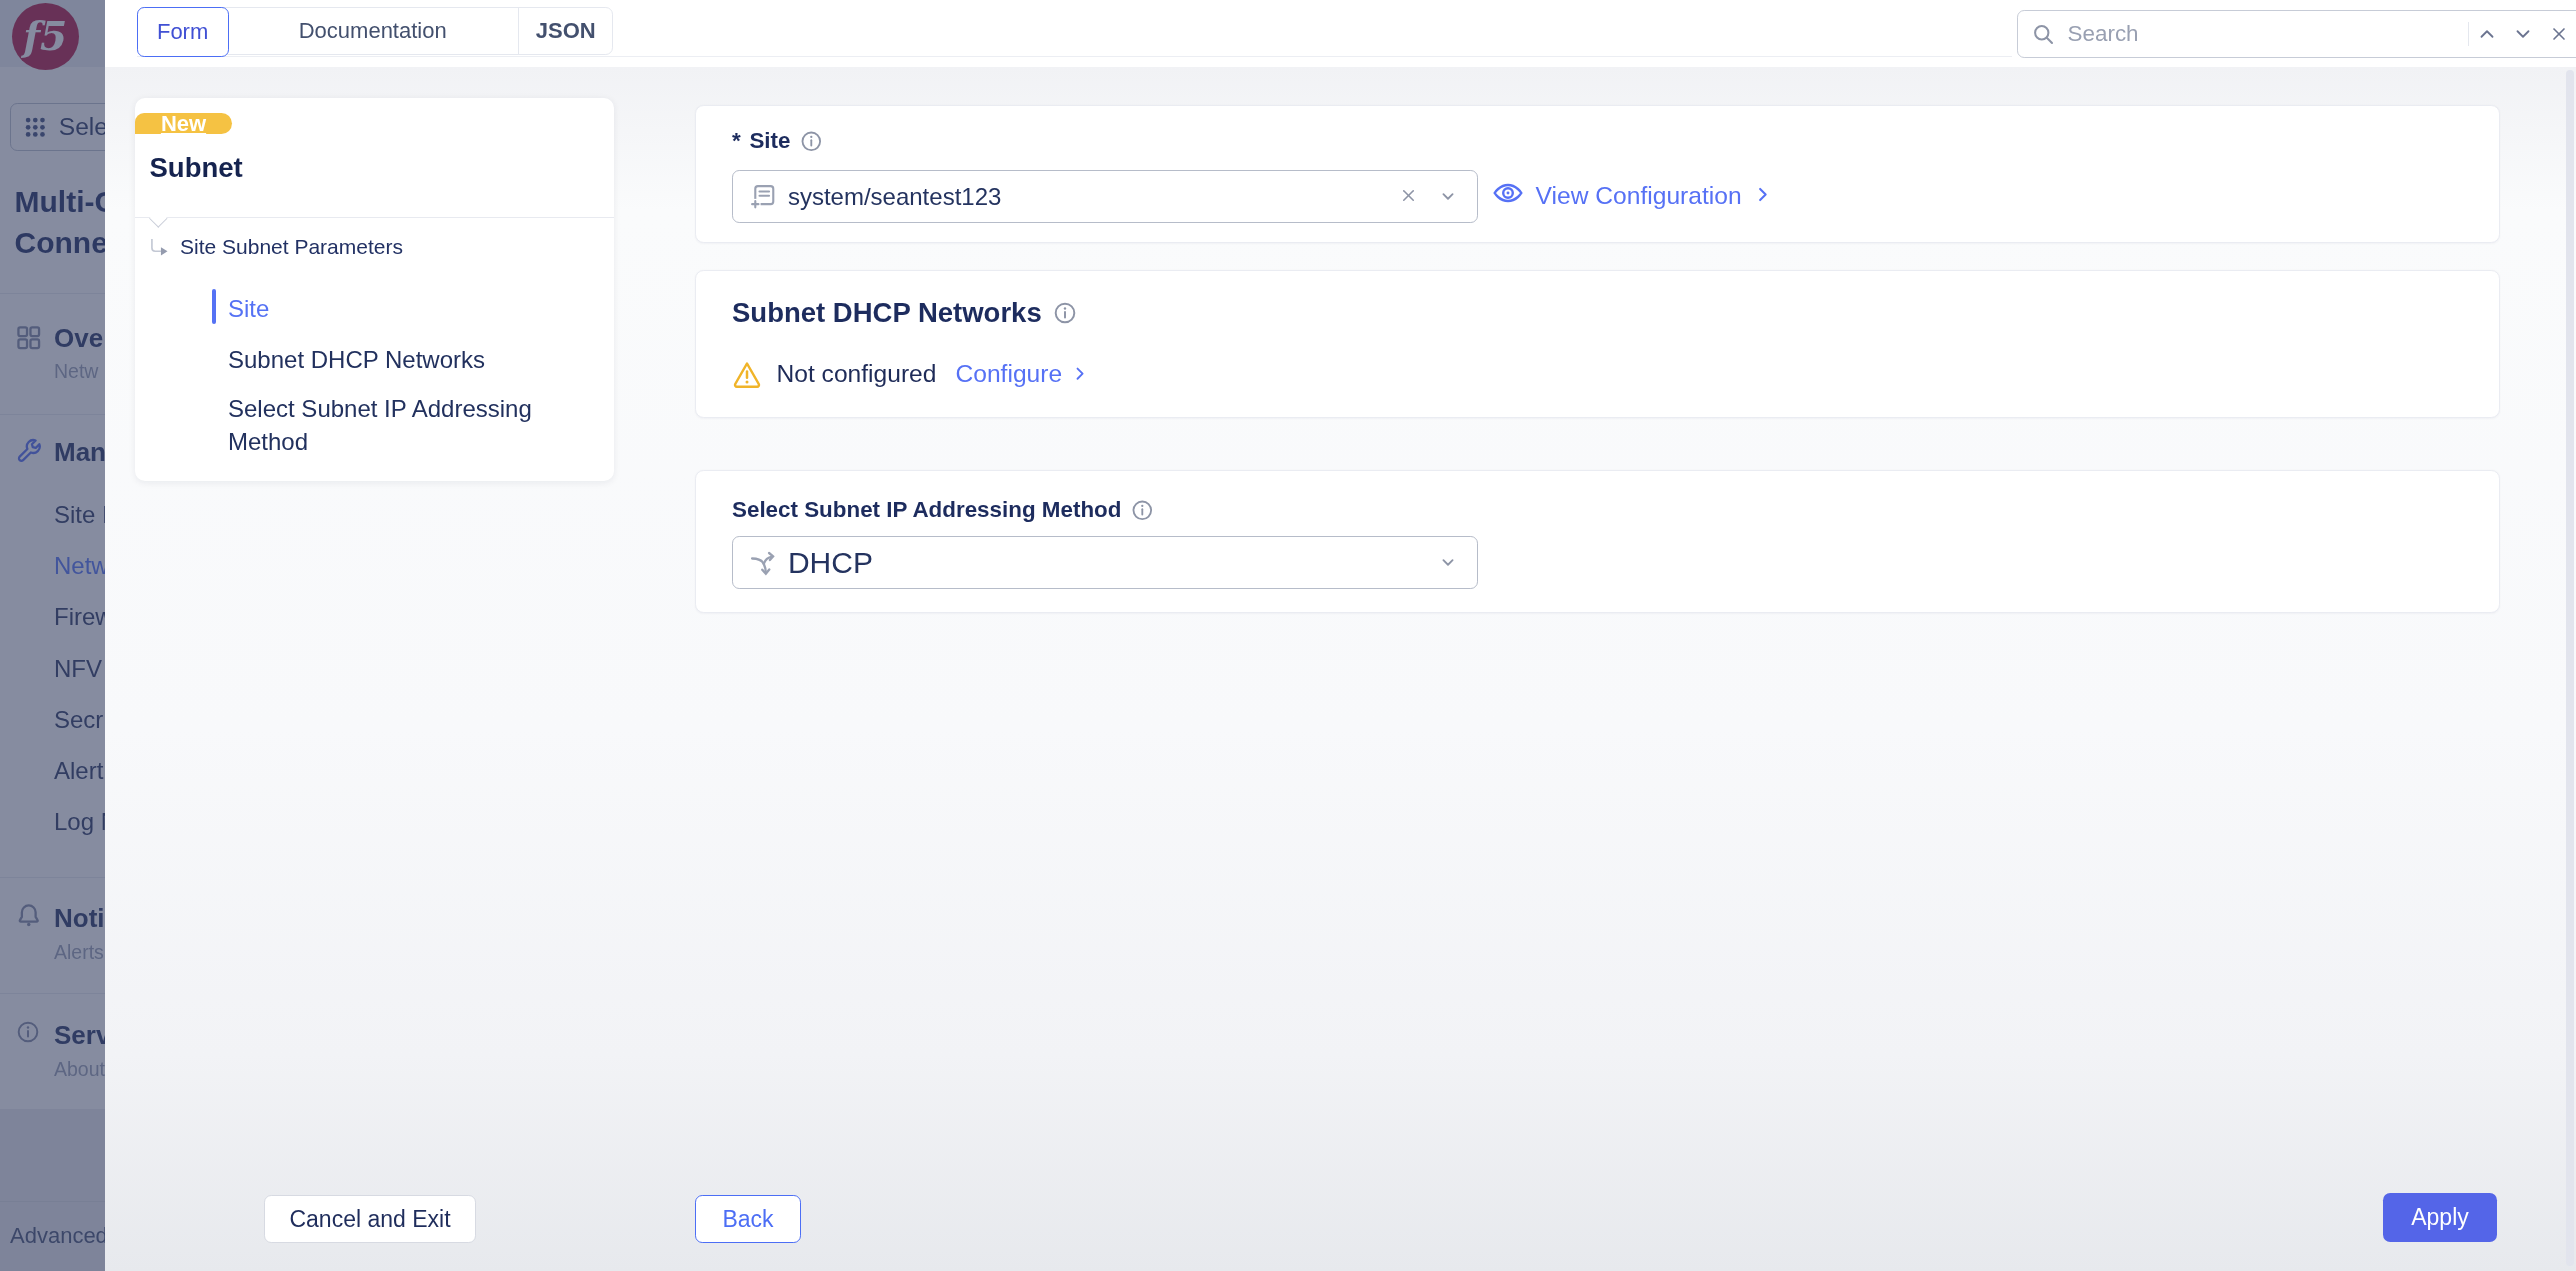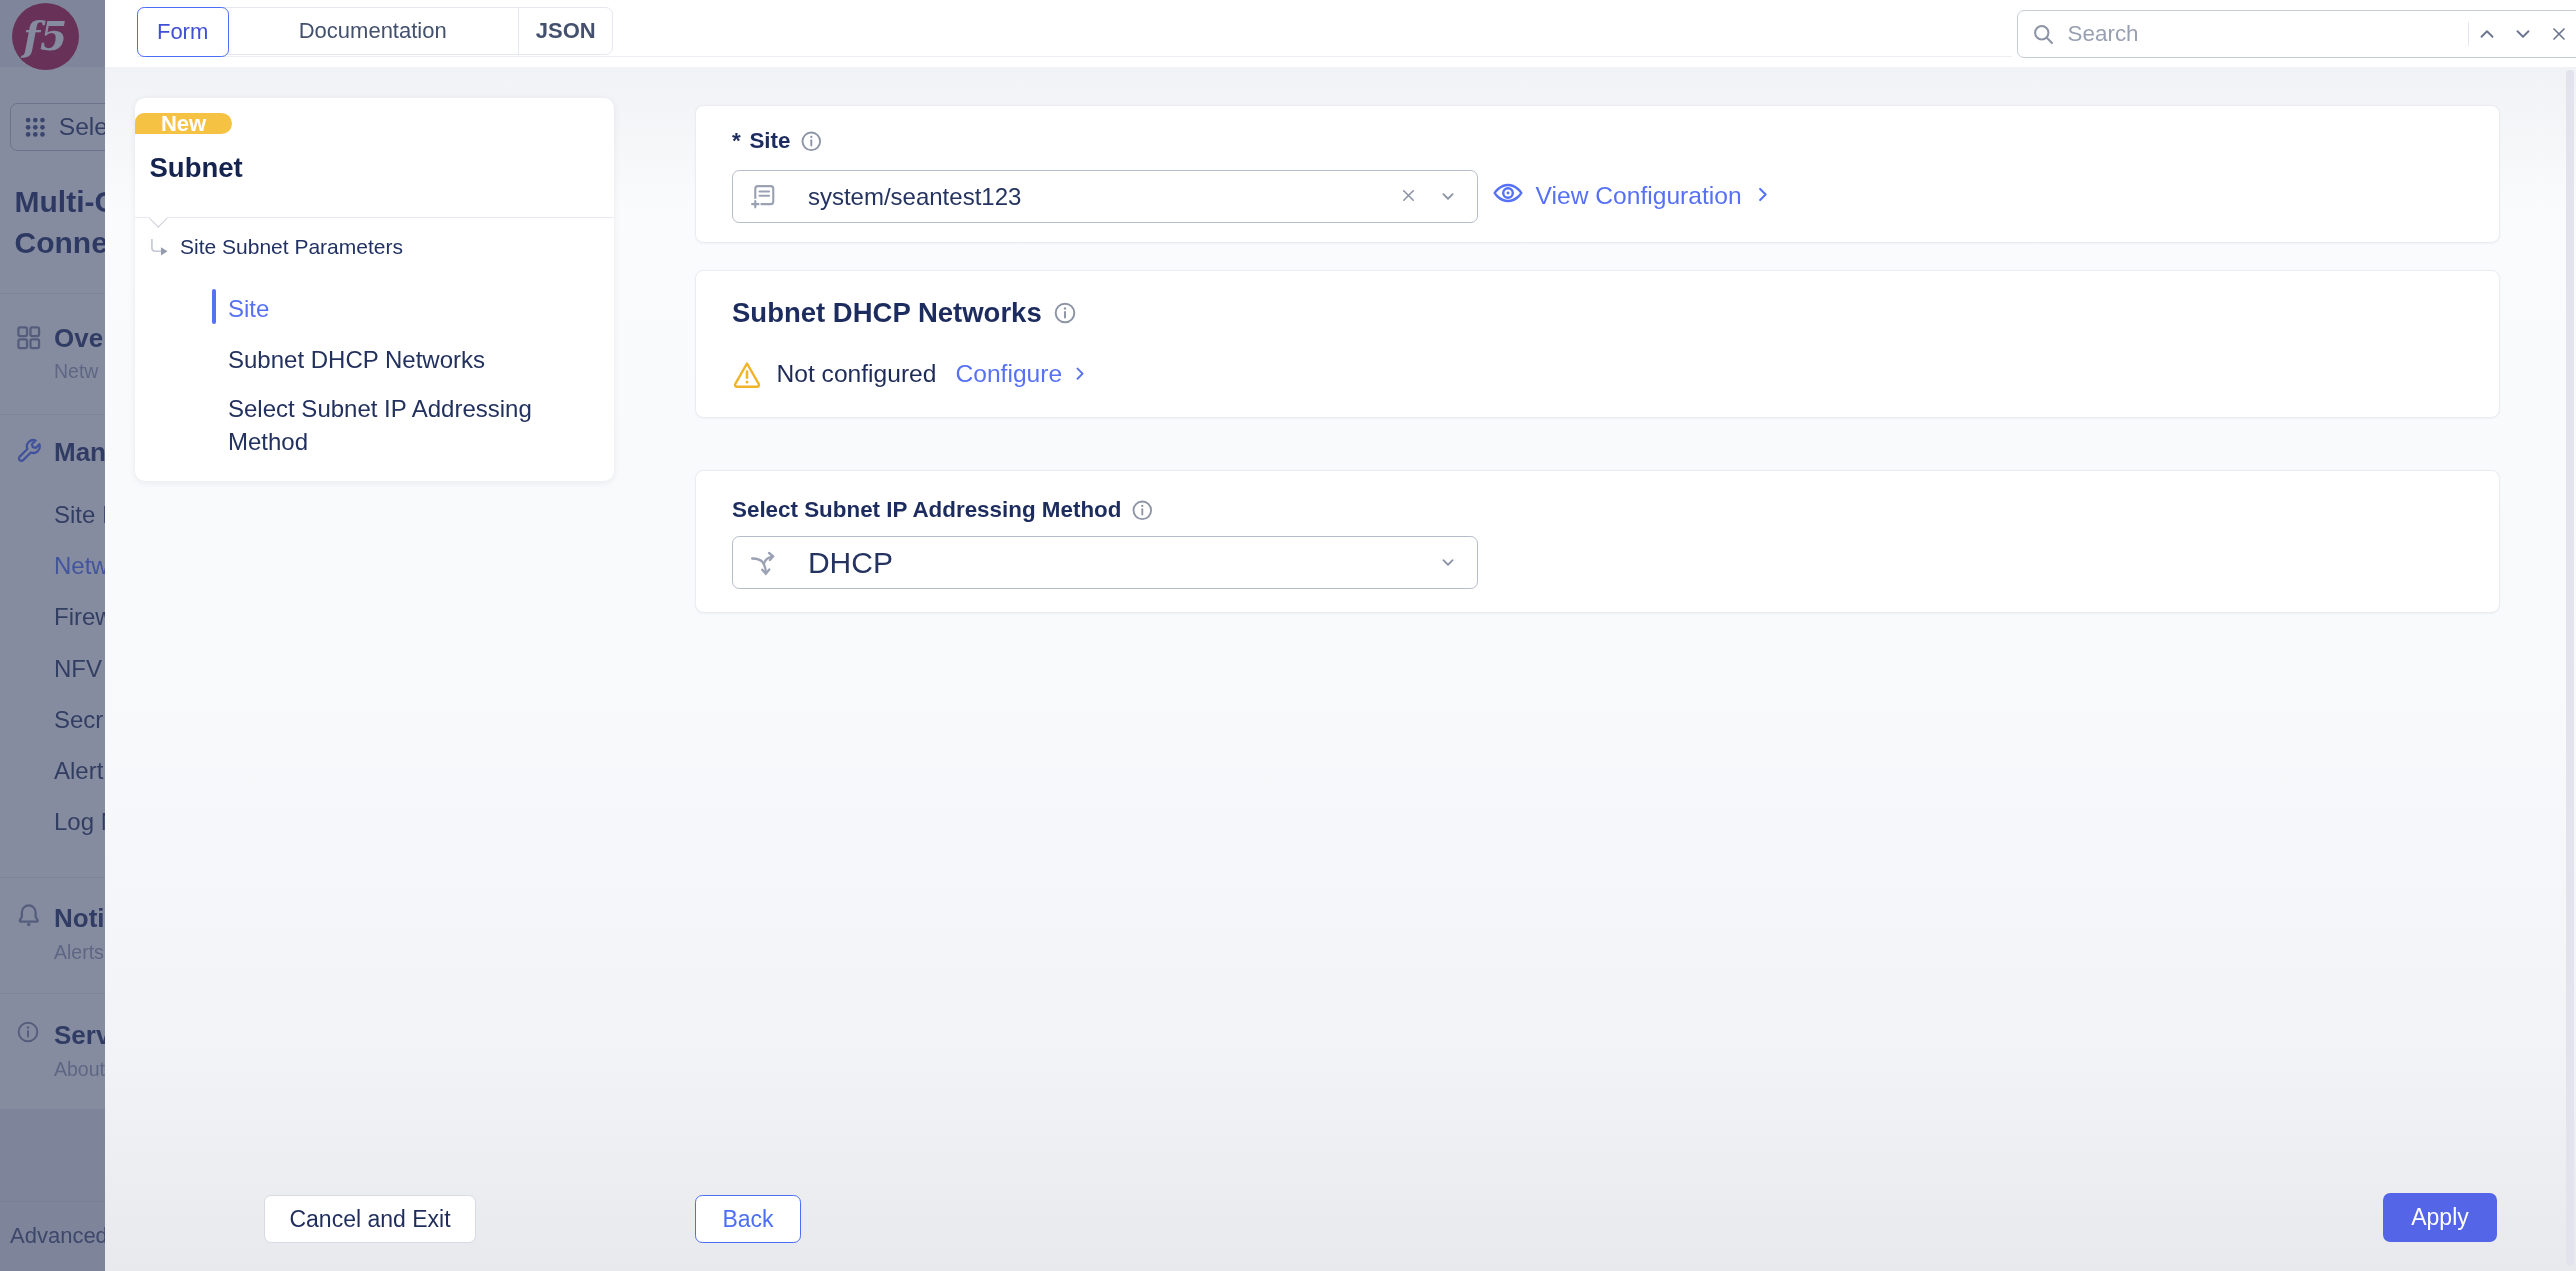--- a/index.html
+++ b/index.html
@@ -48,42 +48,42 @@
                 background:transparent;width:239px;margin-left:10px;}
   .search input::placeholder{color:#99a0b2;}
   .search .sep{width:1.4px;height:24.6px;background:#e4e7ee;margin-left:auto;}
   .sbtn{width:36px;height:36px;display:flex;align-items:center;justify-content:center;color:#6b7490;}
 
   
   .wizard{left:135px;top:98px;width:479px;height:383px;background:#fff;border-radius:10px;
           box-shadow:0 1.4px 7.2px rgba(20,30,60,0.07);z-index:4;}
   .badge{position:absolute;left:0;top:15px;width:97px;height:21px;background:#f5c243;
          border-radius:10px 11.6px 11.6px 0;display:flex;align-items:center;justify-content:center;
-         color:#fff;font-weight:700;font-size:22px;}
+         color:#fff;font-weight:700;font-size:22px;text-decoration:underline;}
   .wiz-title{position:absolute;left:14.5px;top:54px;font-size:27.5px;font-weight:700;color:#15234f;}
   .wiz-div{position:absolute;left:0;top:119px;width:479px;height:1.4px;background:#e8eaf0;}
   .notch{position:absolute;left:17.4px;top:114px;width:11.6px;height:11.6px;background:#fff;
          border-right:1.4px solid #c9cdd8;border-bottom:1.4px solid #c9cdd8;transform:rotate(45deg);}
   .tree-arrow{position:absolute;left:11.6px;top:140px;}
   .wiz-group{position:absolute;left:45px;top:137px;font-size:21px;color:#223164;}
   .wiz-bar{position:absolute;left:77px;top:191px;width:3.6px;height:35px;background:#5572f4;border-radius:2.2px;}
   .wiz-item{position:absolute;left:93px;font-size:24px;color:#22315e;line-height:33px;}
   .wiz-item.active{color:#5572f4;}
 
   
   .card{left:695px;width:1805px;background:#fff;border:1.4px solid #eaecf2;border-radius:8.7px;z-index:4;
         box-shadow:0 0.7px 2.2px rgba(25,35,70,0.04);}
   .c1{top:105px;height:138px;} .c2{top:270px;height:148px;} .c3{top:470px;height:143px;}
   .flabel{position:absolute;left:36px;display:flex;align-items:center;gap:8.7px;
           font-size:22.4px;font-weight:700;color:#1d2c5e;}
   .fheading{position:absolute;left:36px;display:flex;align-items:center;gap:10px;
           font-size:27.5px;font-weight:700;color:#1d2c5e;}
   .iicon{color:#8d94a6;display:inline-flex;}
   .combo{position:absolute;left:36px;width:709px;height:51px;border:1.4px solid #b6bcc9;border-radius:7.2px;
-         background:#fff;display:flex;align-items:center;padding:0 17.4px;gap:30px;}
+         background:#fff;display:flex;align-items:center;padding:0 17.4px;gap:10px;}
   .combo .val{font-size:24px;color:#24335f;}
   .combo .right{margin-left:auto;display:flex;align-items:center;gap:19px;color:#8d94a6;}
   .viewcfg{position:absolute;left:796px;top:72px;height:35px;display:flex;align-items:center;gap:11.6px;
            color:#5671f5;font-size:24.6px;}
   .statusrow{position:absolute;left:36px;top:85px;height:36px;display:flex;align-items:center;}
   .statusrow .txt{font-size:24.6px;color:#1e2b58;margin-left:14.5px;}
   .statusrow .lnk{font-size:24.6px;color:#5671f5;margin-left:19px;}
   .statusrow .chev{margin-left:8.7px;color:#5671f5;display:flex;}
 
   

